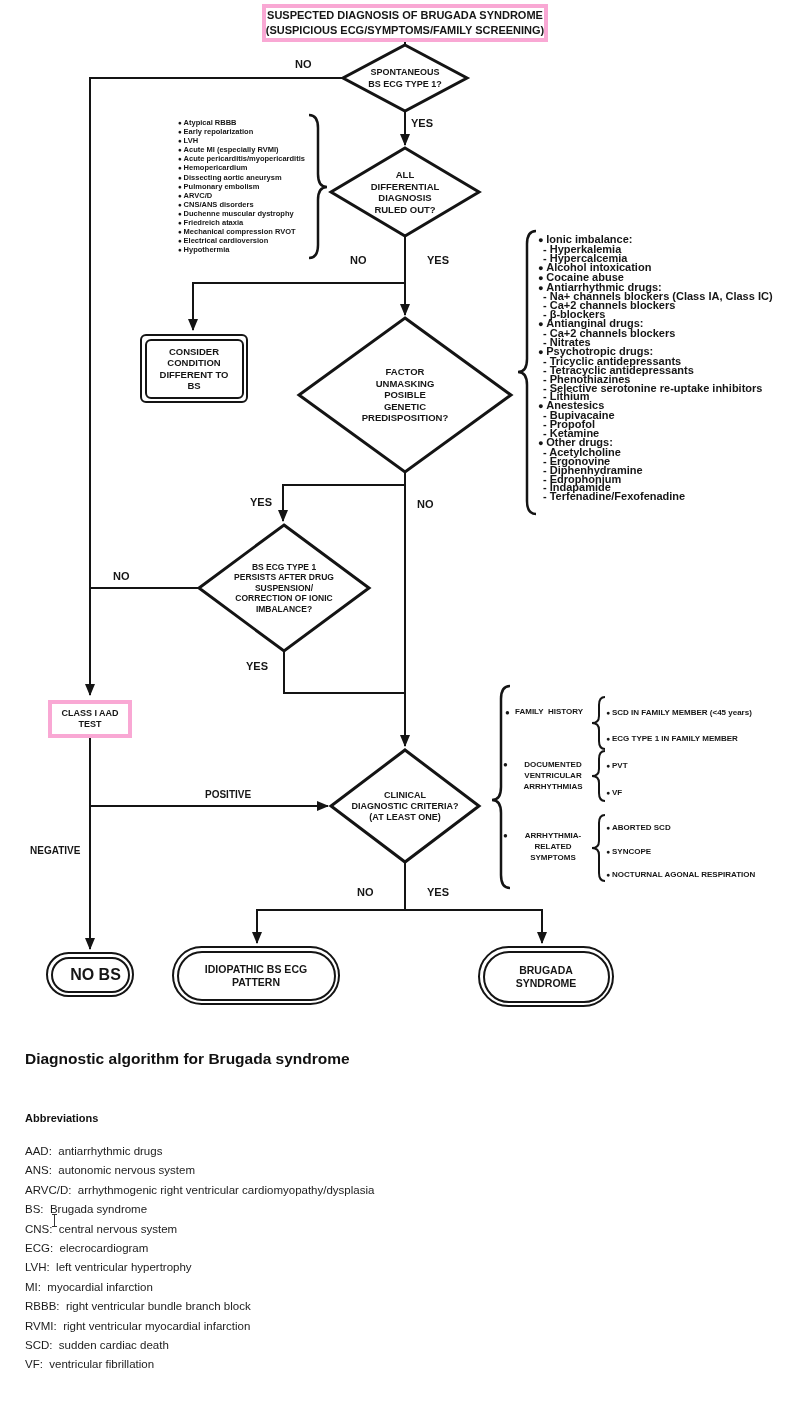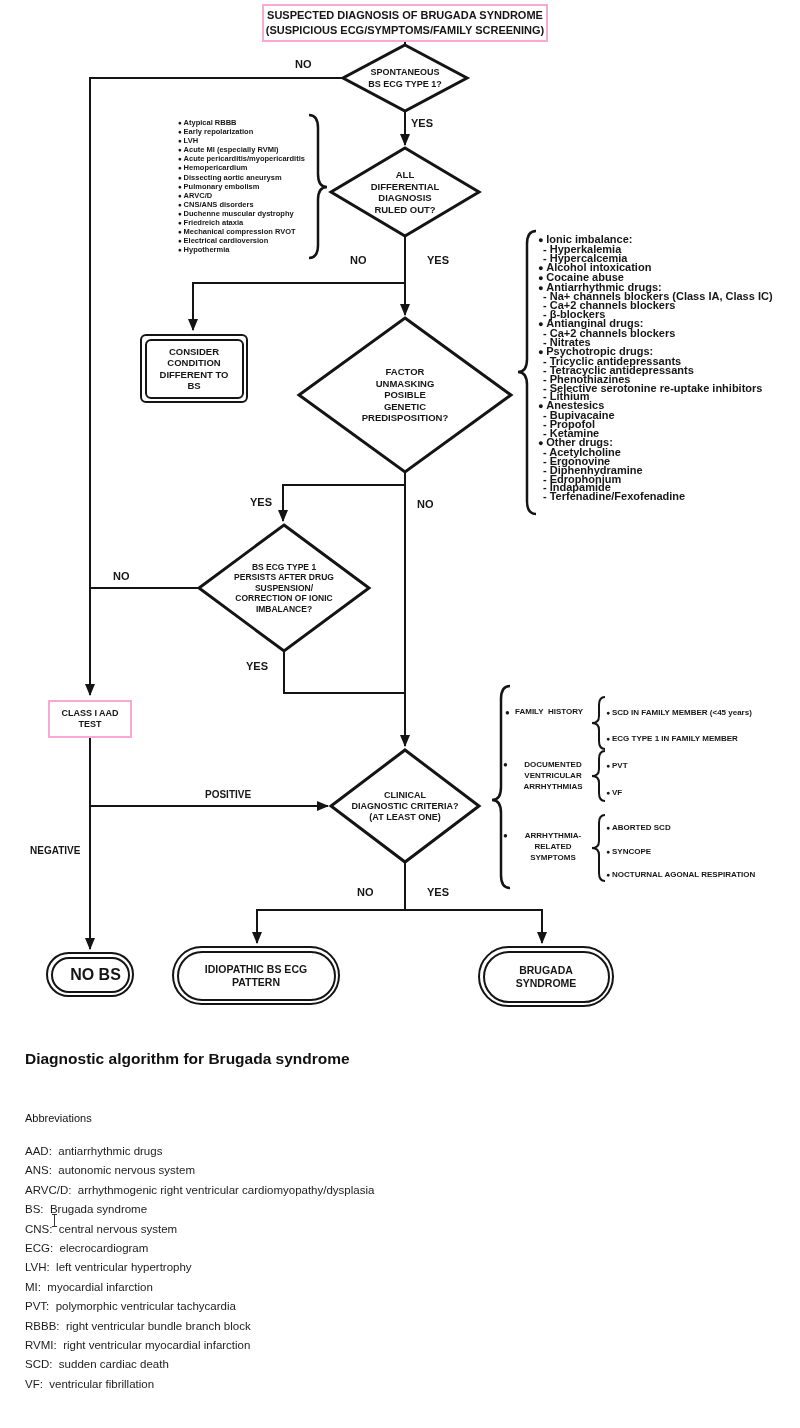--- a/index.html
+++ b/index.html
@@ -1,38 +1,38 @@
 <!DOCTYPE html>
 <html><head>
 <meta charset="utf-8">
 <style>
   html,body{margin:0;padding:0;background:#fff;}
   #canvas{position:relative;width:800px;height:1428px;background:#fff;overflow:hidden;
           font-family:"Liberation Sans",sans-serif;color:#161616;}
   svg{position:absolute;left:0;top:0;}
   
   .box{position:absolute;background:#fff;display:flex;align-items:center;justify-content:center;box-sizing:border-box;}
-  .rect{border:2px solid #f9a8d4;}
+  .rect{border:4px solid #f9a8d4;}
   .stadium{border:2.5px solid #141414;}
   .stadium::before{content:"";position:absolute;inset:2.5px;border:2px solid #141414;border-radius:inherit;}
   .ntext{white-space:pre;text-align:center;font-weight:bold;color:#161616;}
   .dtext{position:absolute;display:flex;align-items:center;justify-content:center;pointer-events:none;}
   .lbl{position:absolute;font-weight:bold;font-size:11px;color:#161616;white-space:pre;}
   
   .list{position:absolute;font-weight:bold;color:#161616;}
   .list .li{white-space:pre;}
   .li.head::before{content:"● ";font-size:0.85em;}
   .li.sub{padding-left:5px;}
   .bullet{position:absolute;font-weight:bold;font-size:8px;color:#161616;}
   .bullet::before{content:"●";}
   .grp-label{position:absolute;font-weight:bold;font-size:8px;color:#161616;white-space:pre;line-height:11px;}
   .center{text-align:center;}
   
   .caption{position:absolute;font-weight:bold;font-size:15.5px;color:#111;}
-  .abbr-title{position:absolute;font-weight:normal;font-size:11px;color:#111;}
+  .abbr-title{position:absolute;font-weight:bold;font-size:11px;color:#111;}
   .abbr-list{position:absolute;font-size:11.5px;line-height:19.4px;color:#1c1c1c;}
   .abbr-list .li{white-space:pre;}
   .ibeam{position:absolute;width:1px;height:13px;background:#333;}
   .ibeam::before,.ibeam::after{content:"";position:absolute;left:-2px;width:5px;height:1px;background:#333;}
   .ibeam::after{bottom:0;}
 </style>
 </head>
 <body>
 
 <div id="canvas">
@@ -234,21 +234,20 @@
   <div class="abbr-title" style="left:25px;top:1112px;">Abbreviations</div>
   <div class="abbr-list" style="left:25px;top:1142px;">
       <div class="li">AAD:  antiarrhythmic drugs</div>
       <div class="li">ANS:  autonomic nervous system</div>
       <div class="li">ARVC/D:  arrhythmogenic right ventricular cardiomyopathy/dysplasia</div>
       <div class="li">BS:  Brugada syndrome</div>
       <div class="li">CNS:  central nervous system</div>
       <div class="li">ECG:  elecrocardiogram</div>
       <div class="li">LVH:  left ventricular hypertrophy</div>
       <div class="li">MI:  myocardial infarction</div>
-      <div class="li">PVT:  polymorphic ventricular tachycardia</div>
       <div class="li">RBBB:  right ventricular bundle branch block</div>
       <div class="li">RVMI:  right ventricular myocardial infarction</div>
       <div class="li">SCD:  sudden cardiac death</div>
       <div class="li">VF:  ventricular fibrillation</div>
     </div>
   <div class="ibeam" style="left:54px;top:1214px;"></div>
 
 </div>
 
 </body></html>

